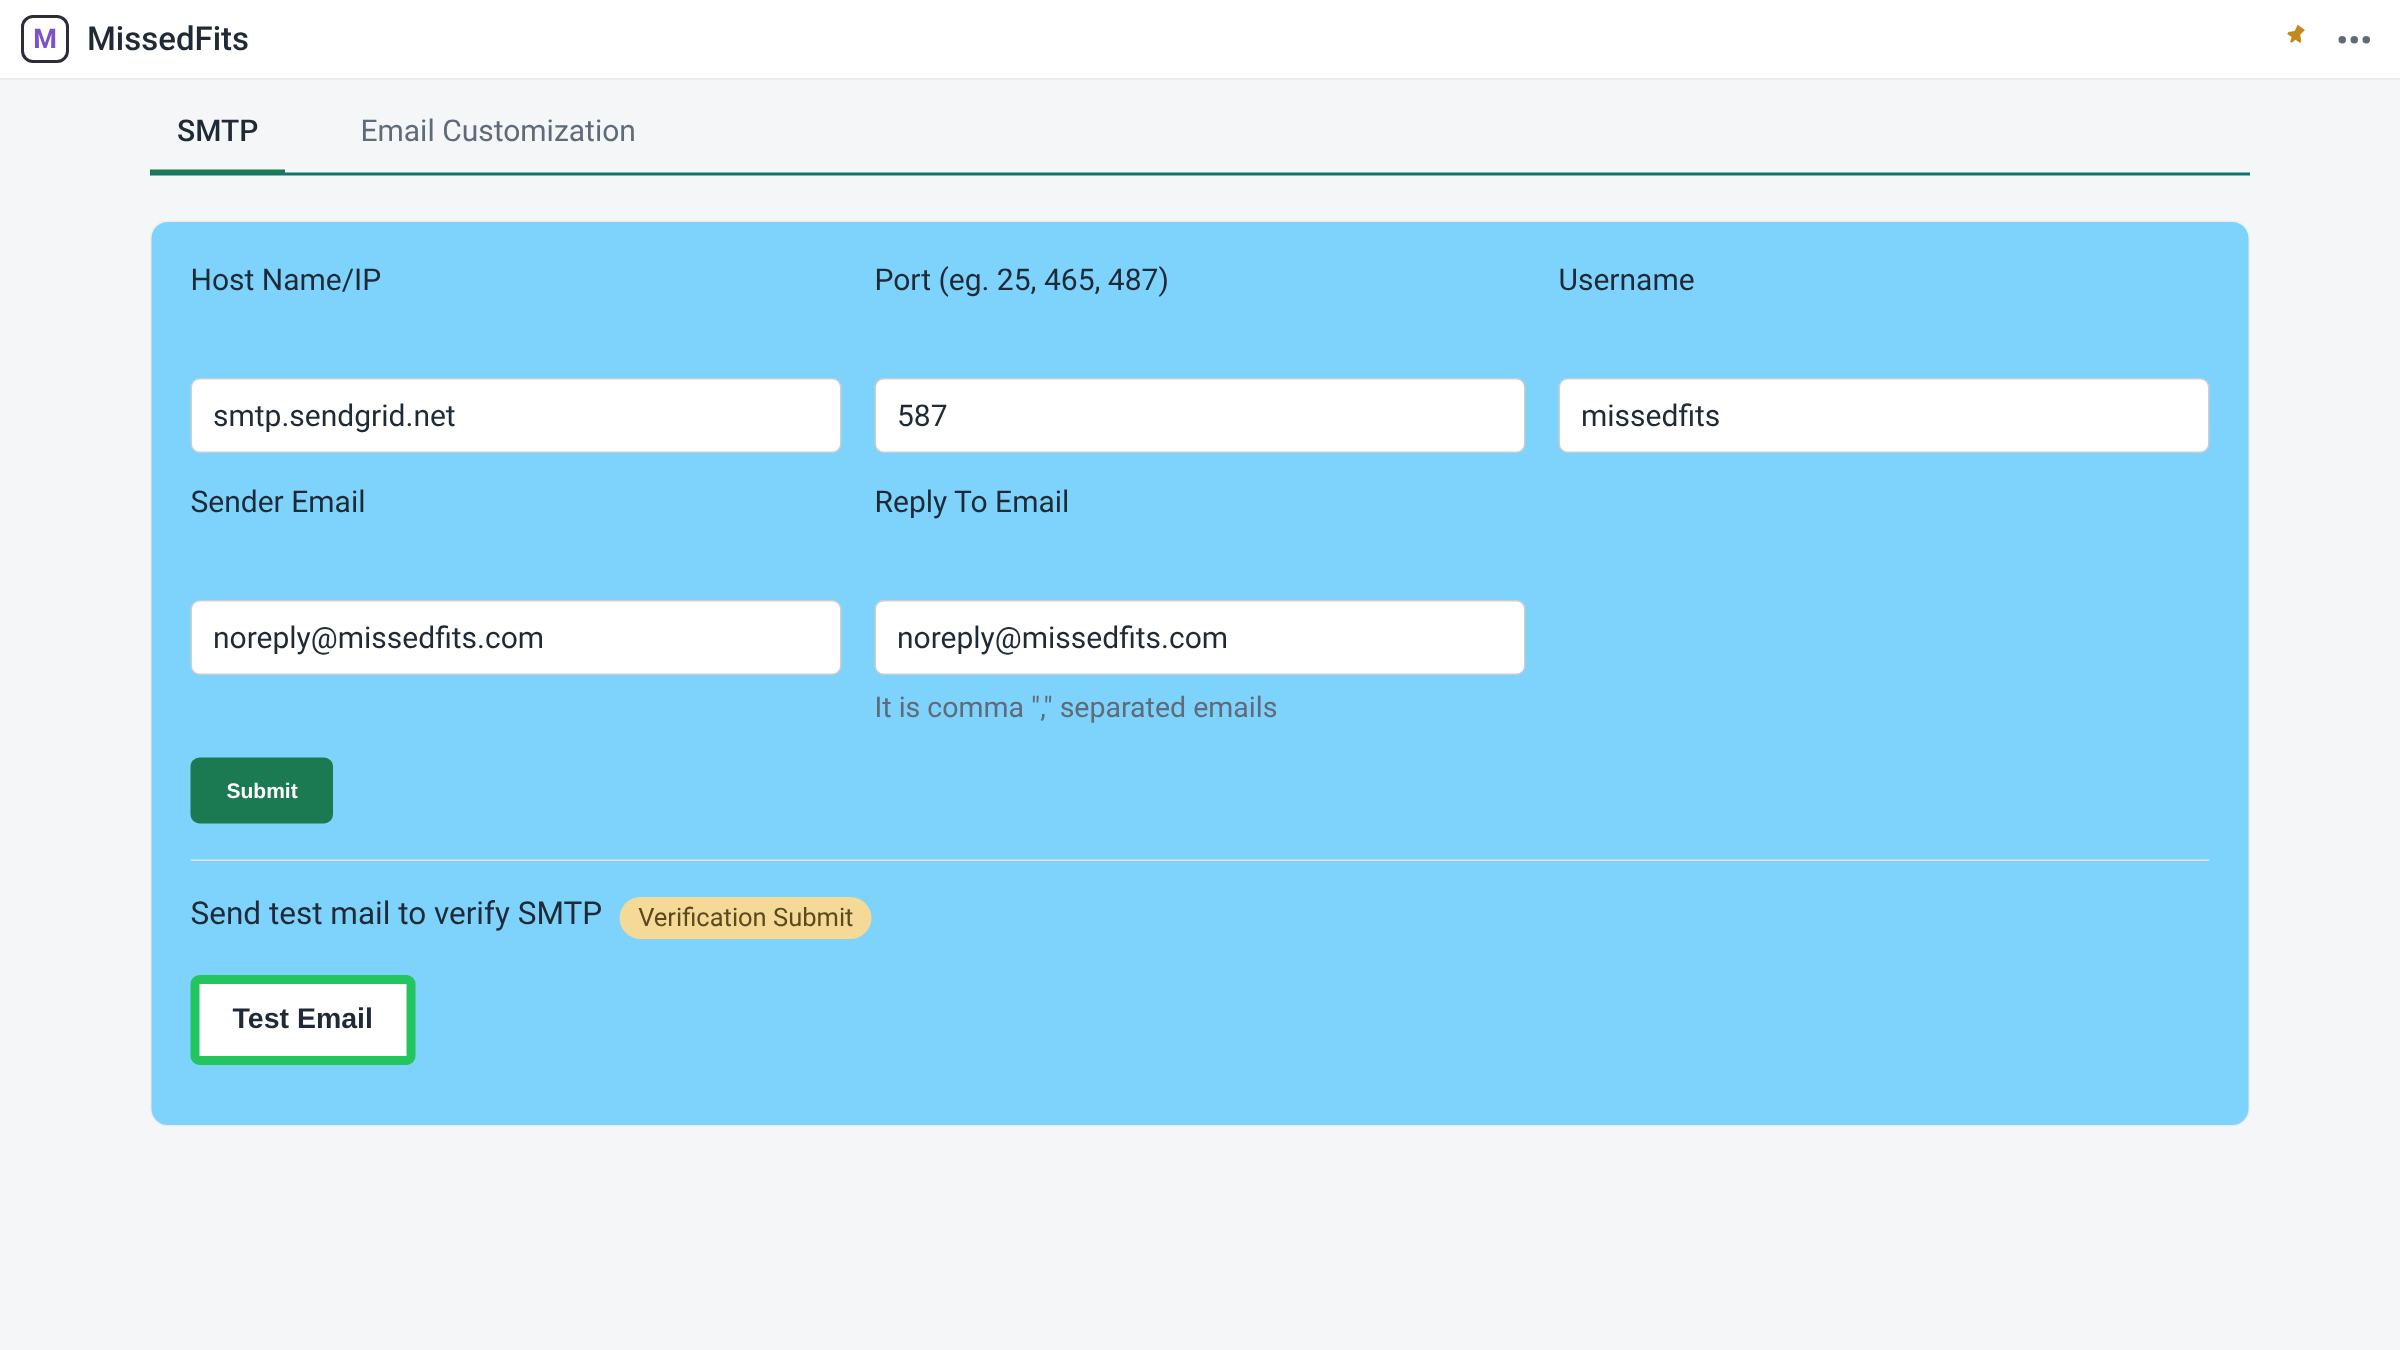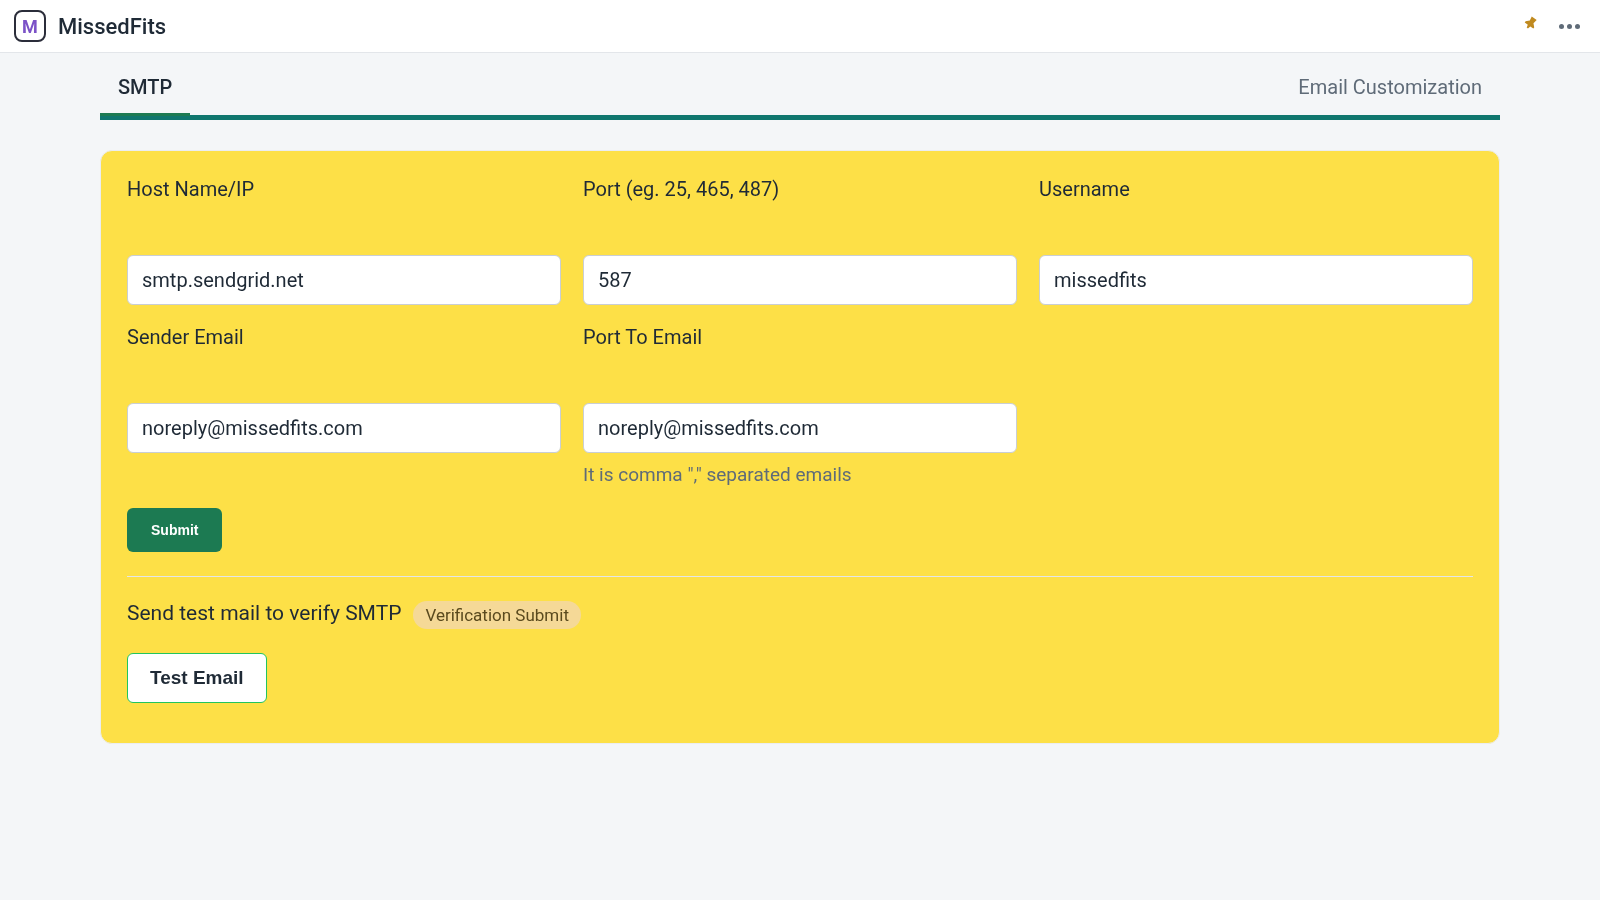--- a/index.html
+++ b/index.html
@@ -59,41 +59,40 @@
     border-radius: 50%;
     background: #5f6b78;
   }
 
   .content-wrap {
     padding: 0 100px 60px 100px;
   }
 
   .tabs-bar {
     display: flex;
-    border-bottom: 5px solid #0f766e;
+    border-bottom: 2px solid #0f766e;
     gap: 32px;
     margin-top: 6px;
-    justify-content: space-between;
   }
   .tab {
     padding: 16px 18px 14px 18px;
     font-size: 20px;
     color: #5f6b78;
     cursor: pointer;
     border-bottom: 3px solid transparent;
     margin-bottom: -1px;
   }
   .tab.active {
     color: #1f2a36;
     border-bottom-color: #1c7a52;
     font-weight: 500;
   }
 
   .card {
-    background: #fde047;
+    background: #7dd3fc;
     border: 1px solid #ebedf0;
     border-radius: 12px;
     margin-top: 30px;
     padding: 26px 26px 40px 26px;
   }
 
   .form-grid {
     display: grid;
     grid-template-columns: 1fr 1fr 1fr;
     column-gap: 22px;
@@ -175,21 +174,21 @@
     border: 1px solid #c9ced4;
     border-radius: 6px;
     background: #fff;
     font-family: inherit;
   }
 
   .test-btn {
     margin-top: 24px;
     background: #ffffff;
     color: #1f2a36;
-    border: 1px solid #22c55e;
+    border: 6px solid #22c55e;
     border-radius: 6px;
     font-size: 19px;
     font-weight: 600;
     padding: 13px 22px;
     cursor: pointer;
   }
 </style>
 </head>
 <body>
 
@@ -244,21 +243,21 @@
         <input type="text" value="missedfits" style="">
       </div>
 
 
       <div class="field">
         <label>Sender Email</label>
         <input type="text" value="noreply@missedfits.com" style="">
       </div>
 
       <div class="field">
-        <label>Port To Email</label>
+        <label>Reply To Email</label>
         <input type="text" value="noreply@missedfits.com" style="">
         <div class="helper-text">It is comma "," separated emails</div>
       </div>
 
     </div>
 
     <button class="submit-btn">
       <span>Submit</span>
     </button>
 

